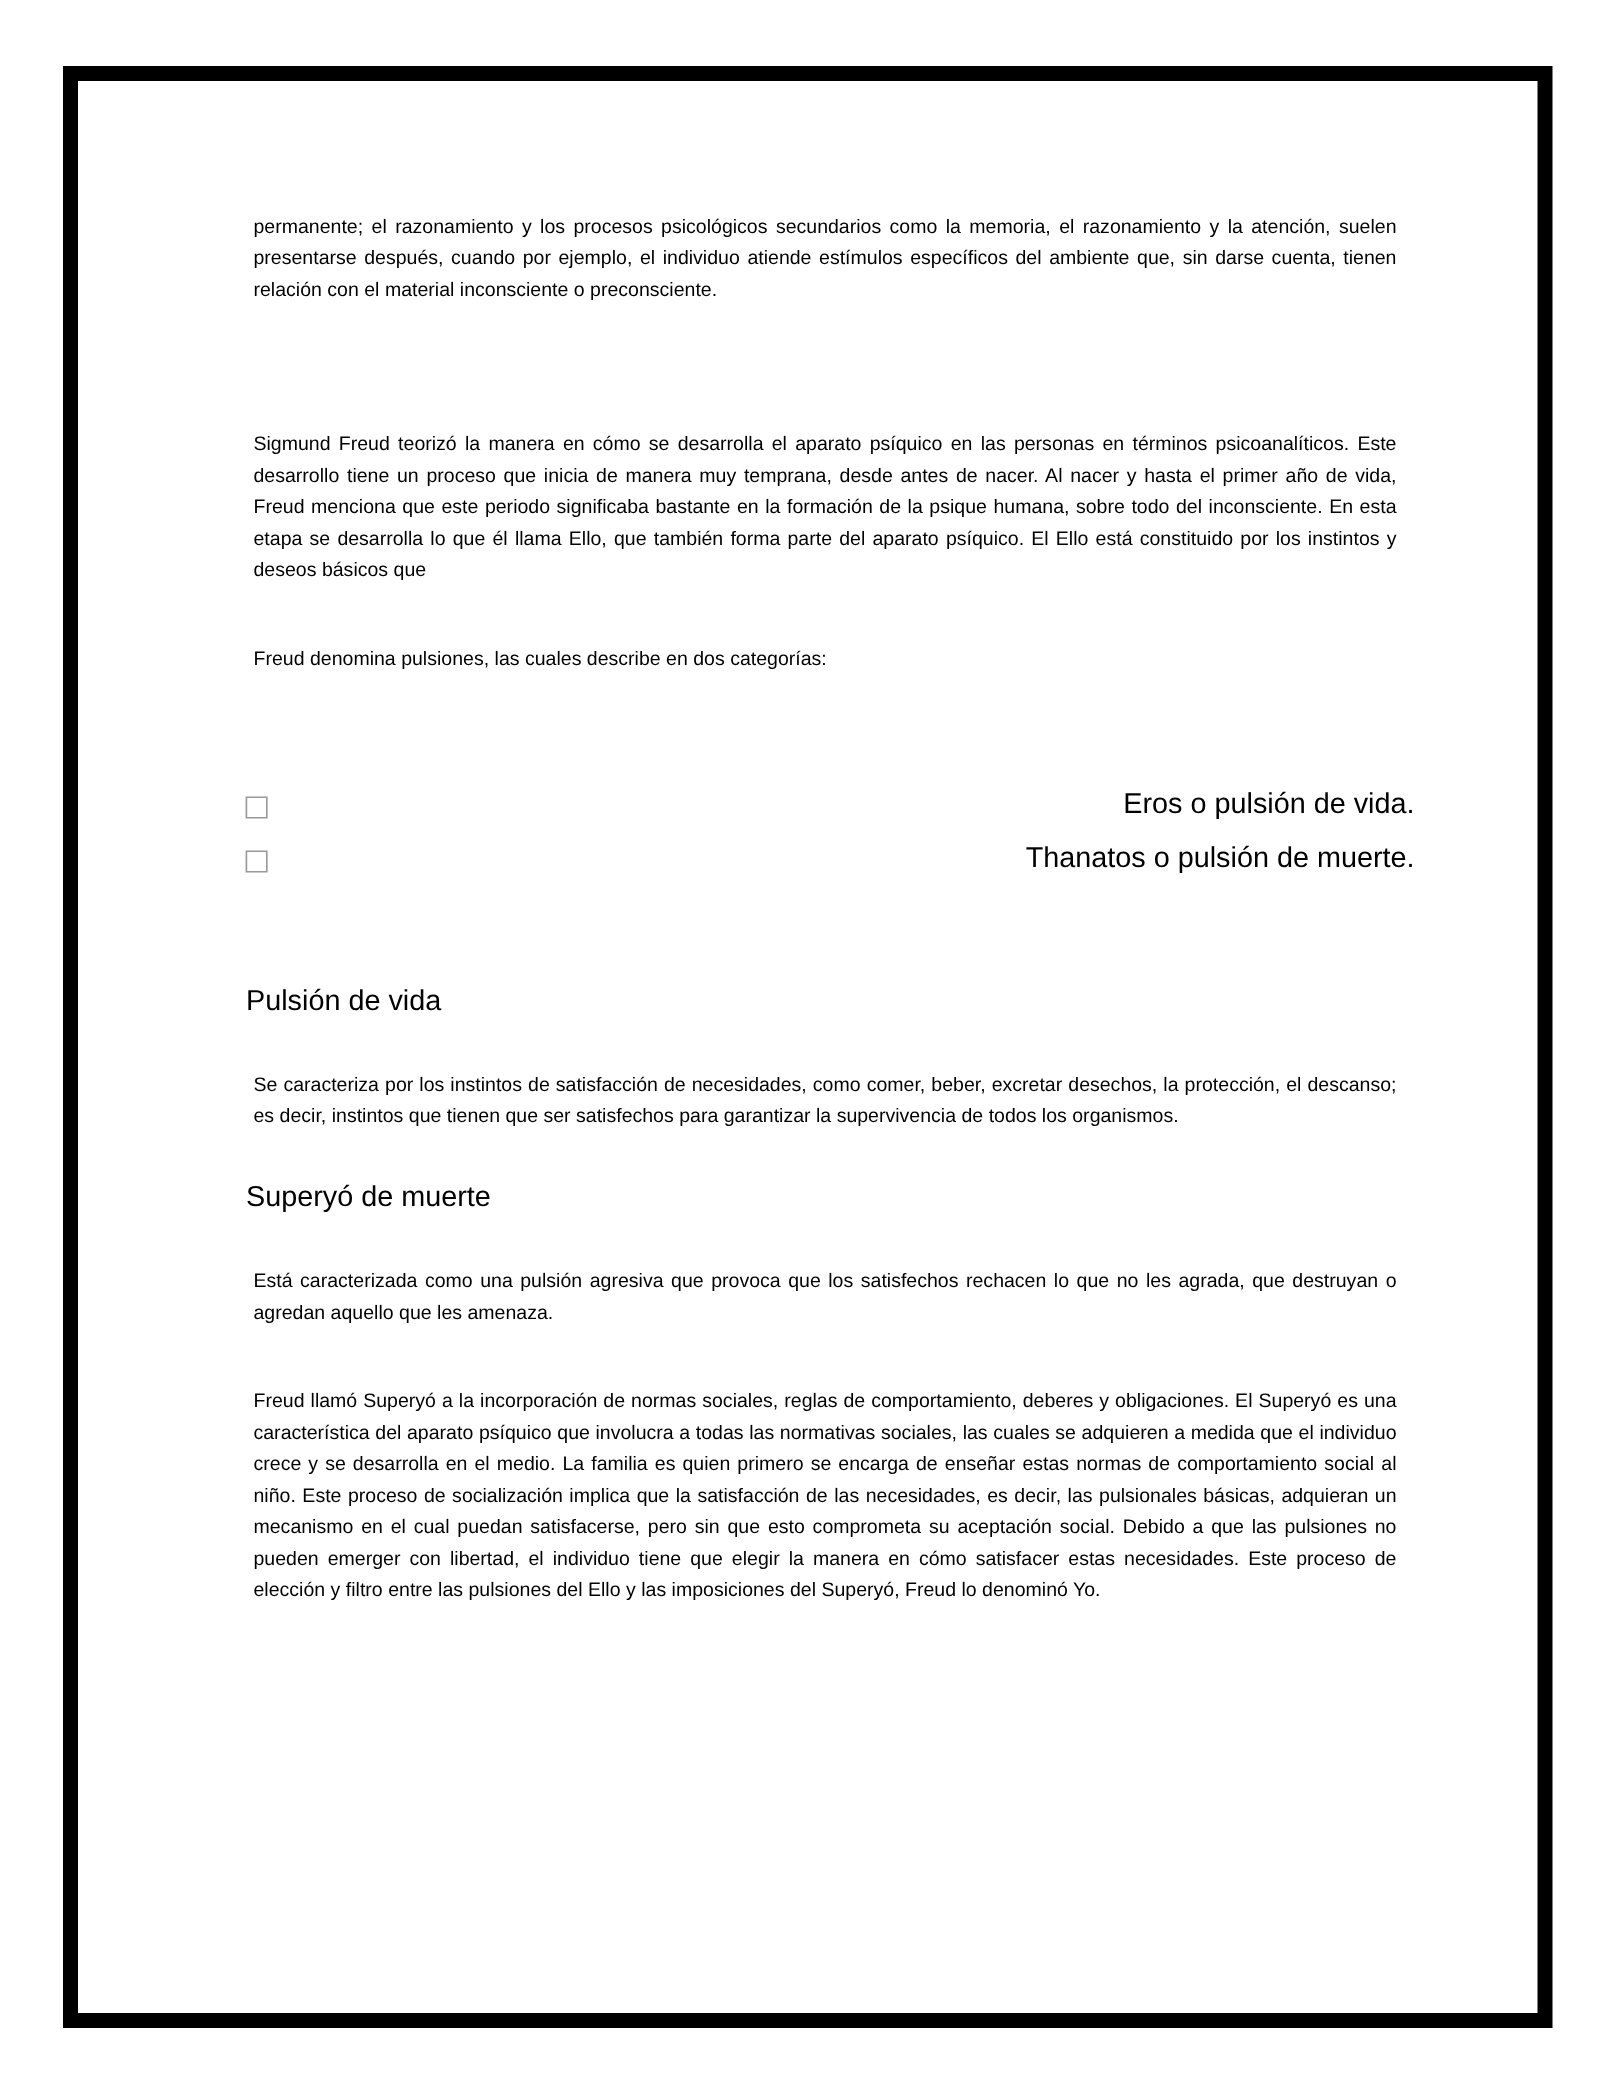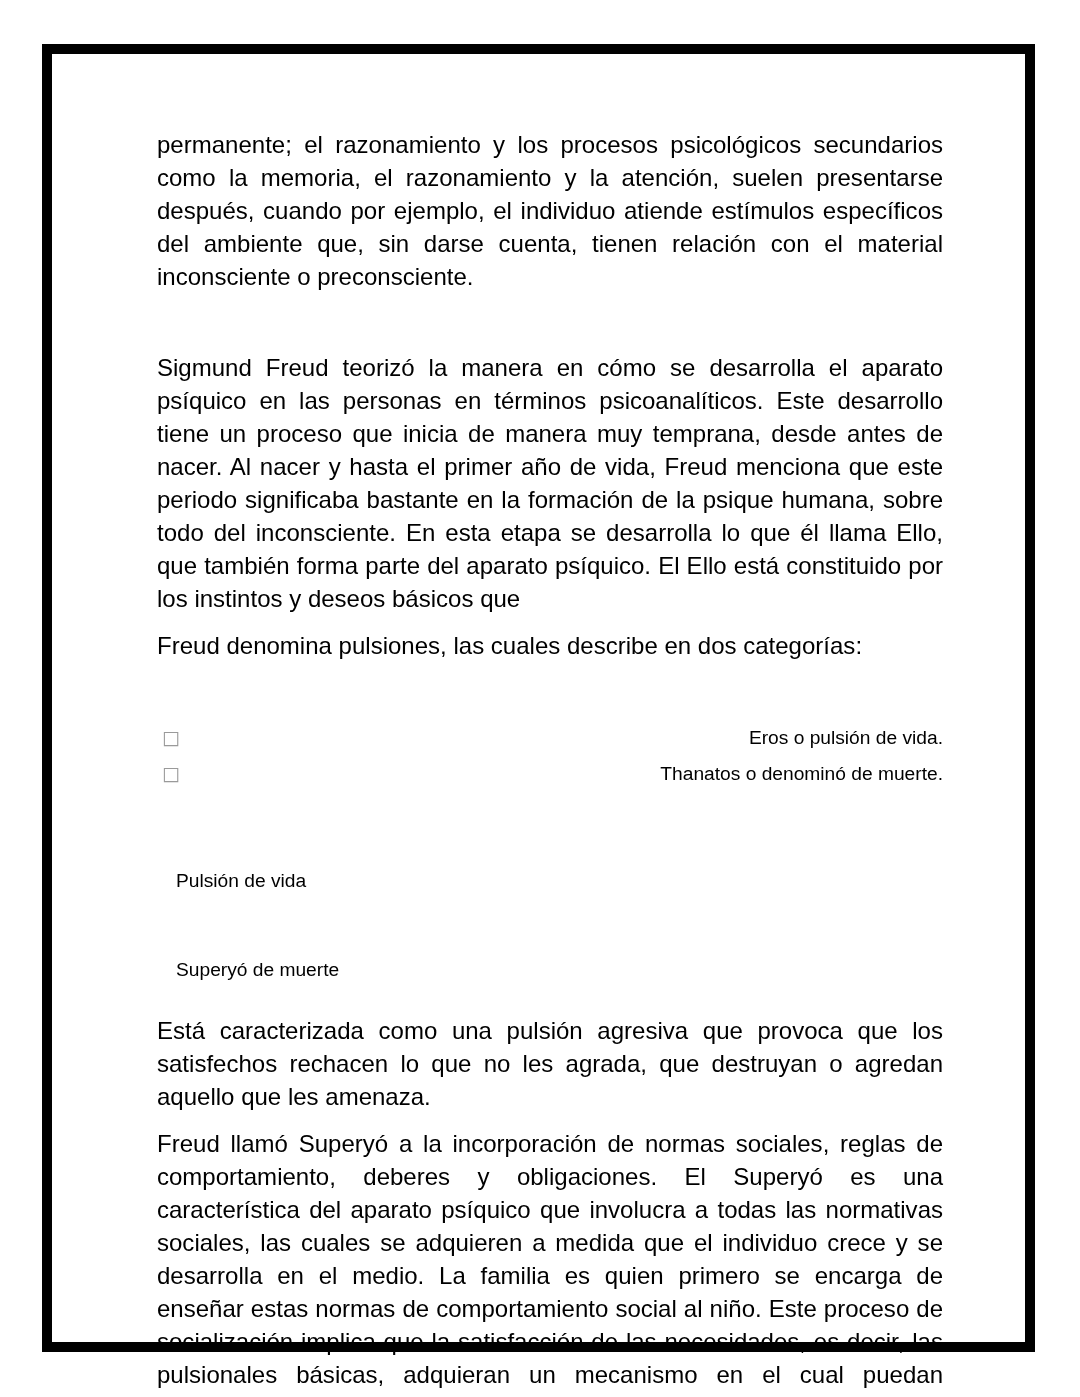--- a/index.html
+++ b/index.html
@@ -28,40 +28,40 @@
   }
 
   .page-content {
     position: absolute;
     left: 105px;      
     top: 74px;        
     width: 786px;
   }
 
   .para {
-    margin: 0;
-    font-size: 24px;
-    line-height: 33px;
+    margin: 12px;
+    font-size: 13px;
+    line-height: 21px;
     color: #000000;
     text-align: justify;
     text-justify: inter-word;
     letter-spacing: 0.01px;
   }
 
   
   .para.last-flush { text-align-last: left; }
 
   
   .para.flush { text-align: justify; text-align-last: left; }
 
   .spacer-lg { height: 58px; }
   .spacer-xs { height: 14px; }
 
   .heading {
-    margin: 16px;
+    margin: 4px;
     padding-left: 3px;
     font-size: 19.2px;
     line-height: 29.2px;
     font-weight: normal;
     color: #000000;
     text-align: left;
   }
 
   .bullet-list {
     margin: 0;
@@ -107,30 +107,31 @@
 
     <div class="spacer-lg"></div>
 
     <ul class="bullet-list">
       <li class="bullet-item">
         <span class="bullet-marker">□</span>
         <span class="bullet-text">Eros o pulsión de vida.</span>
       </li>
       <li class="bullet-item">
         <span class="bullet-marker">□</span>
-        <span class="bullet-text">Thanatos o denominó de muerte.</span>
+        <span class="bullet-text">Thanatos o pulsión de muerte.</span>
       </li>
     </ul>
 
     <div class="spacer-lg"></div>
 
     <p class="heading">Pulsión de vida</p>
 
     <div class="spacer-xs"></div>
 
+    <p class="para last-flush">Se caracteriza por los instintos de satisfacción de necesidades, como comer, beber, excretar desechos, la protección, el descanso; es decir, instintos que tienen que ser satisfechos para garantizar la supervivencia de todos los organismos.</p>
 
     <div class="spacer-xs"></div>
 
     <p class="heading">Superyó de muerte</p>
 
     <div class="spacer-xs"></div>
 
     <p class="para last-flush">Está caracterizada como una pulsión agresiva que provoca que los satisfechos rechacen lo que no les agrada, que destruyan o agredan aquello que les amenaza.</p>
 
     <div class="spacer-xs"></div>

